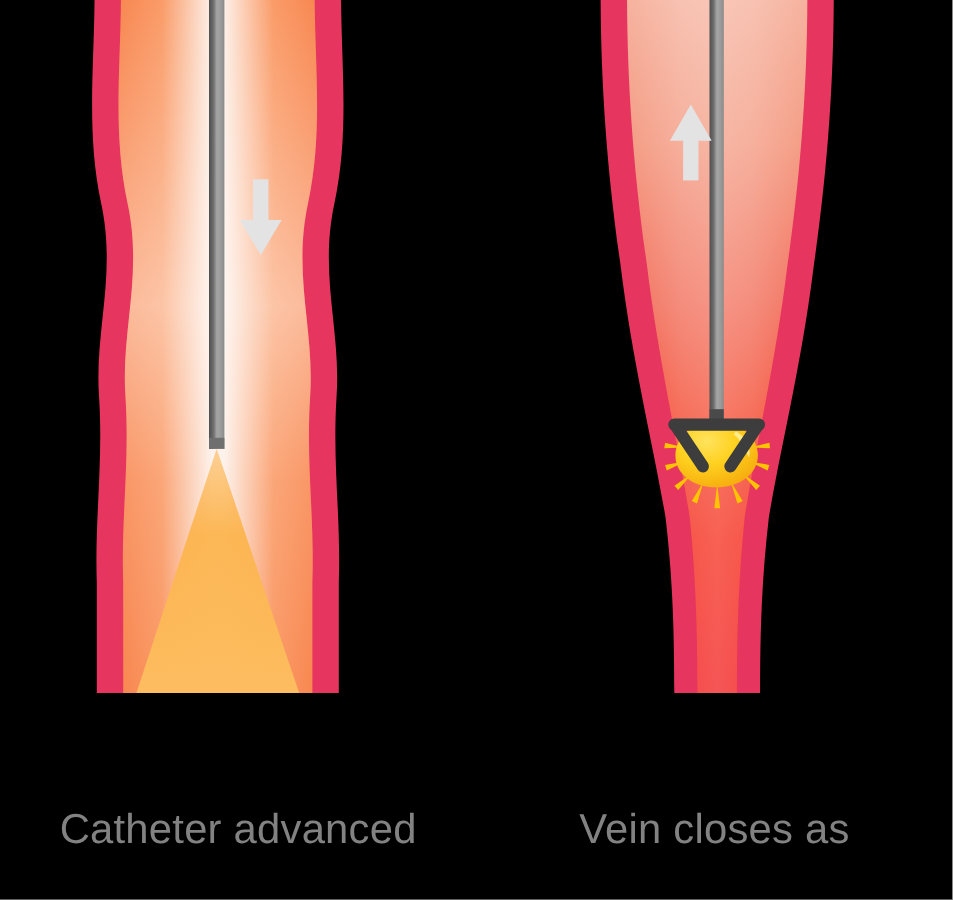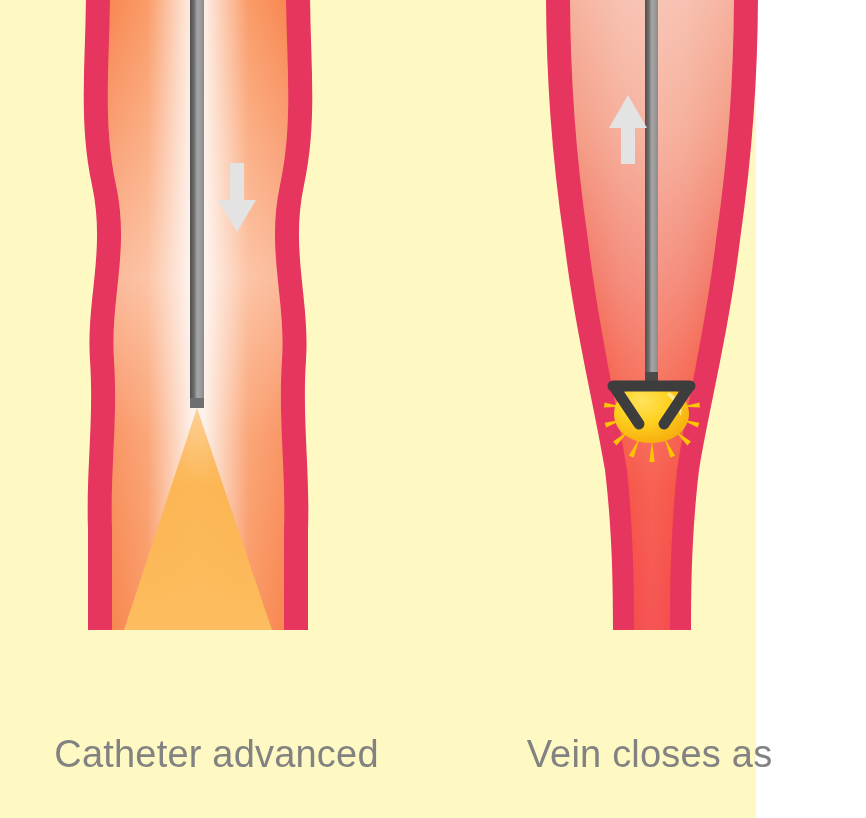--- a/index.html
+++ b/index.html
@@ -8,23 +8,23 @@
     background: #ffffff;
   }
   body {
     width: 866px;
     height: 818px;
     font-family: "Liberation Sans", sans-serif;
     overflow: hidden;
   }
   .board {
     position: relative;
-    width: 756px;
+    width: 866px;
     height: 818px;
-    background: #fef9c3;
+    background: #000000;
   }
   .panel {
     position: absolute;
     top: 0;
     width: 433px;
     height: 818px;
   }
   .panel-left  { left: 0; }
   .panel-right { left: 433px; }
 

